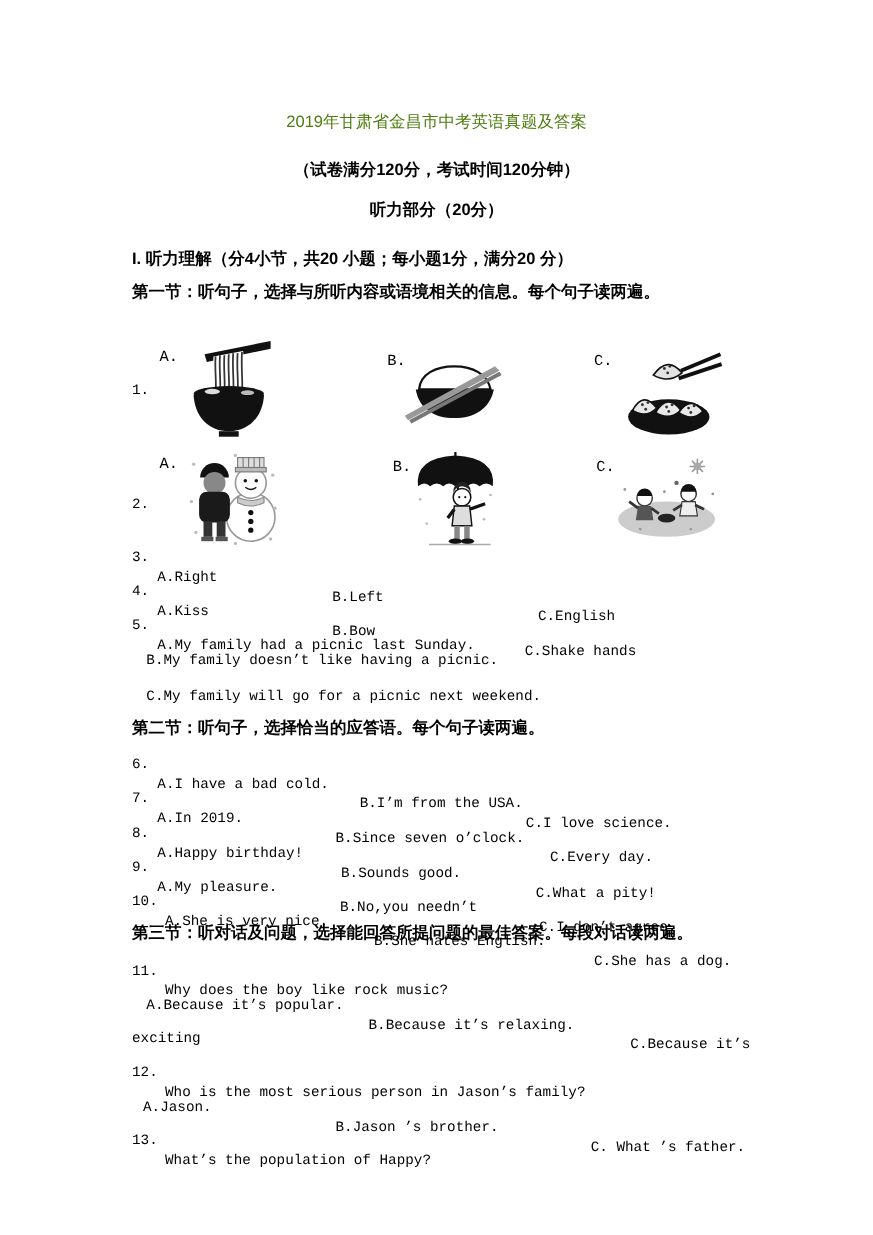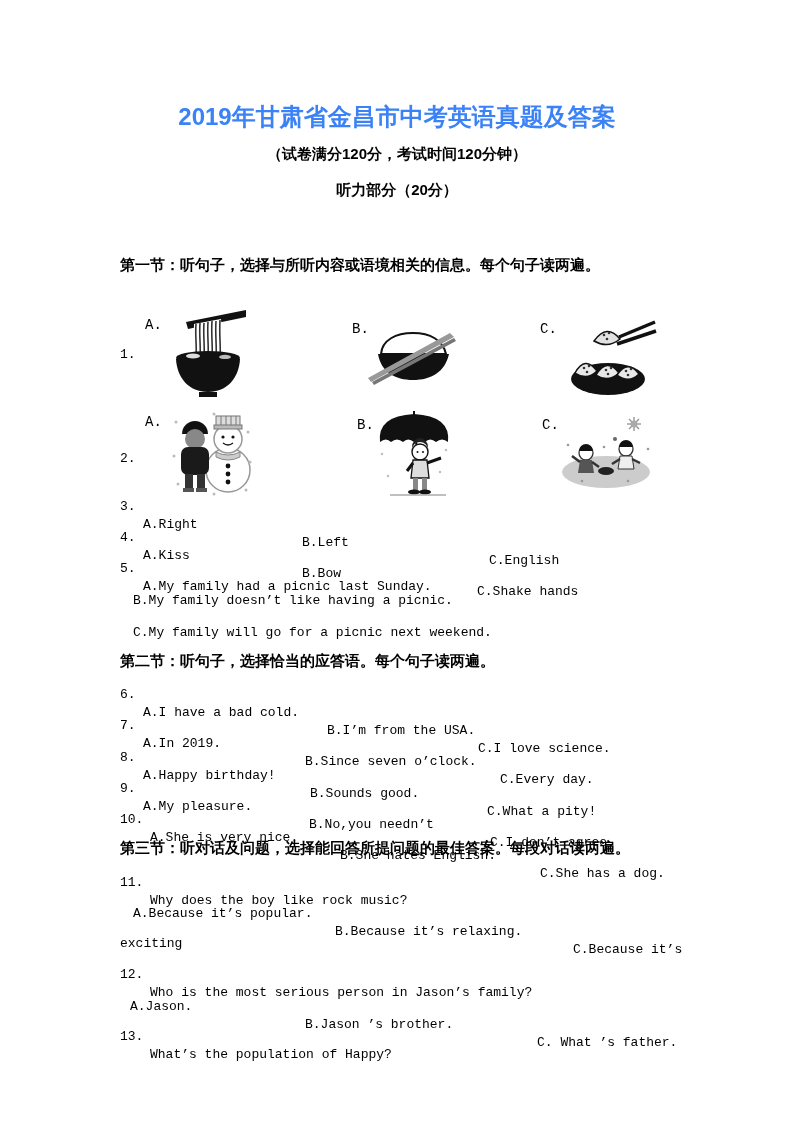--- a/index.html
+++ b/index.html
@@ -22,23 +22,23 @@
   }
   .abs { position: absolute; white-space: pre; }
   .cn {
     font-family: "Liberation Sans", "DejaVu Sans", sans-serif;
     font-weight: bold;
     font-size: 15px;
     color: #000;
   }
   .title-text {
     font-family: "Liberation Sans", "DejaVu Sans", sans-serif;
-    font-weight: bold;
-    font-size: 24px;
-    color: #3b82f6;
+    font-weight: normal;
+    font-size: 15px;
+    color: #4d7c0f;
   }
   .center { text-align: center; }
   .en {
     font-family: "Liberation Mono", "DejaVu Sans Mono", monospace;
     font-size: 13px;
     color: #000;
   }
   .img-label {
     font-family: "Liberation Mono", "DejaVu Sans Mono", monospace;
     font-size: 14px;
@@ -48,20 +48,23 @@
 </style>
 </head>
 <body>
 
 <div class="page">
 
   <div class="line center title-text" style="top:101px">2019年甘肃省金昌市中考英语真题及答案</div>
   <div class="line center cn" style="top:145px">（试卷满分120分，考试时间120分钟）</div>
   <div class="line center cn" style="top:181px">听力部分（20分）</div>
 
+  <div class="line" style="top:208px">
+    <span class="abs cn" style="left:120px">I. 听力理解（分4小节，共20 小题；每小题1分，满分20 分）</span>
+  </div>
 
   <div class="line" style="top:238px">
     <span class="abs cn" style="left:120px">第一节：听句子，选择与所听内容或语境相关的信息。每个句子读两遍。</span>
   </div>
 
   <div>
     <span class="abs img-label" style="left:145px; top:317px">A.</span>
     <span class="abs" style="left:168px; top:272px">
       <svg width="80" height="92" viewBox="0 0 80 92">
         <polygon points="18,14 78,2 78,9 20,21" fill="#111"></polygon>

